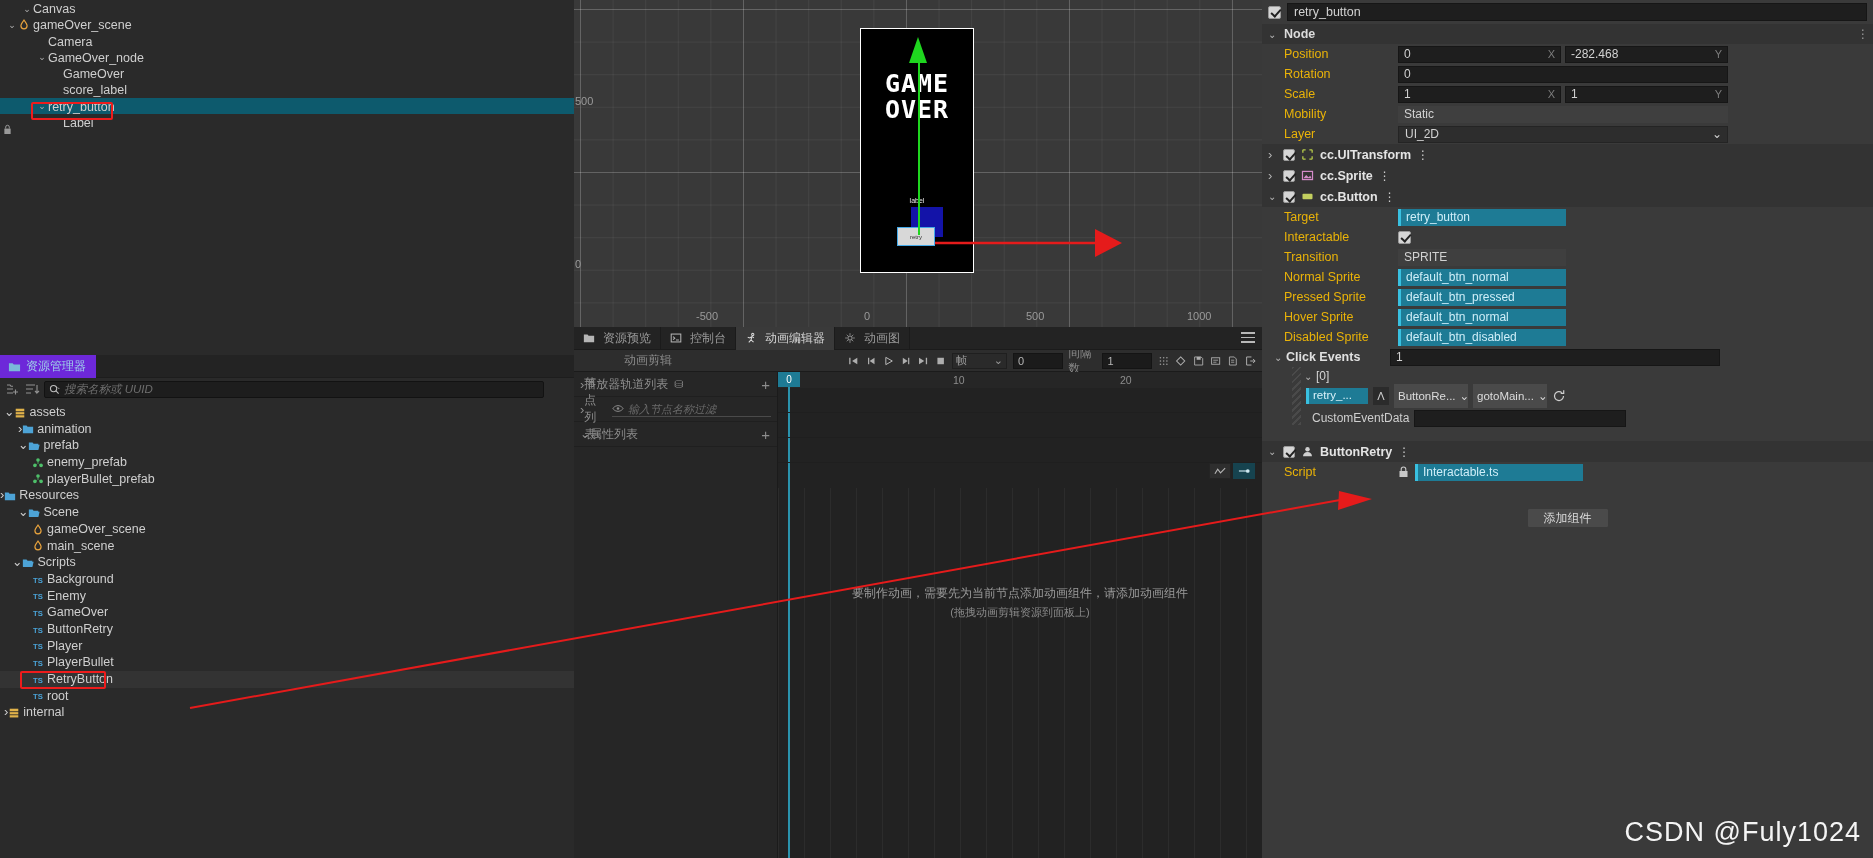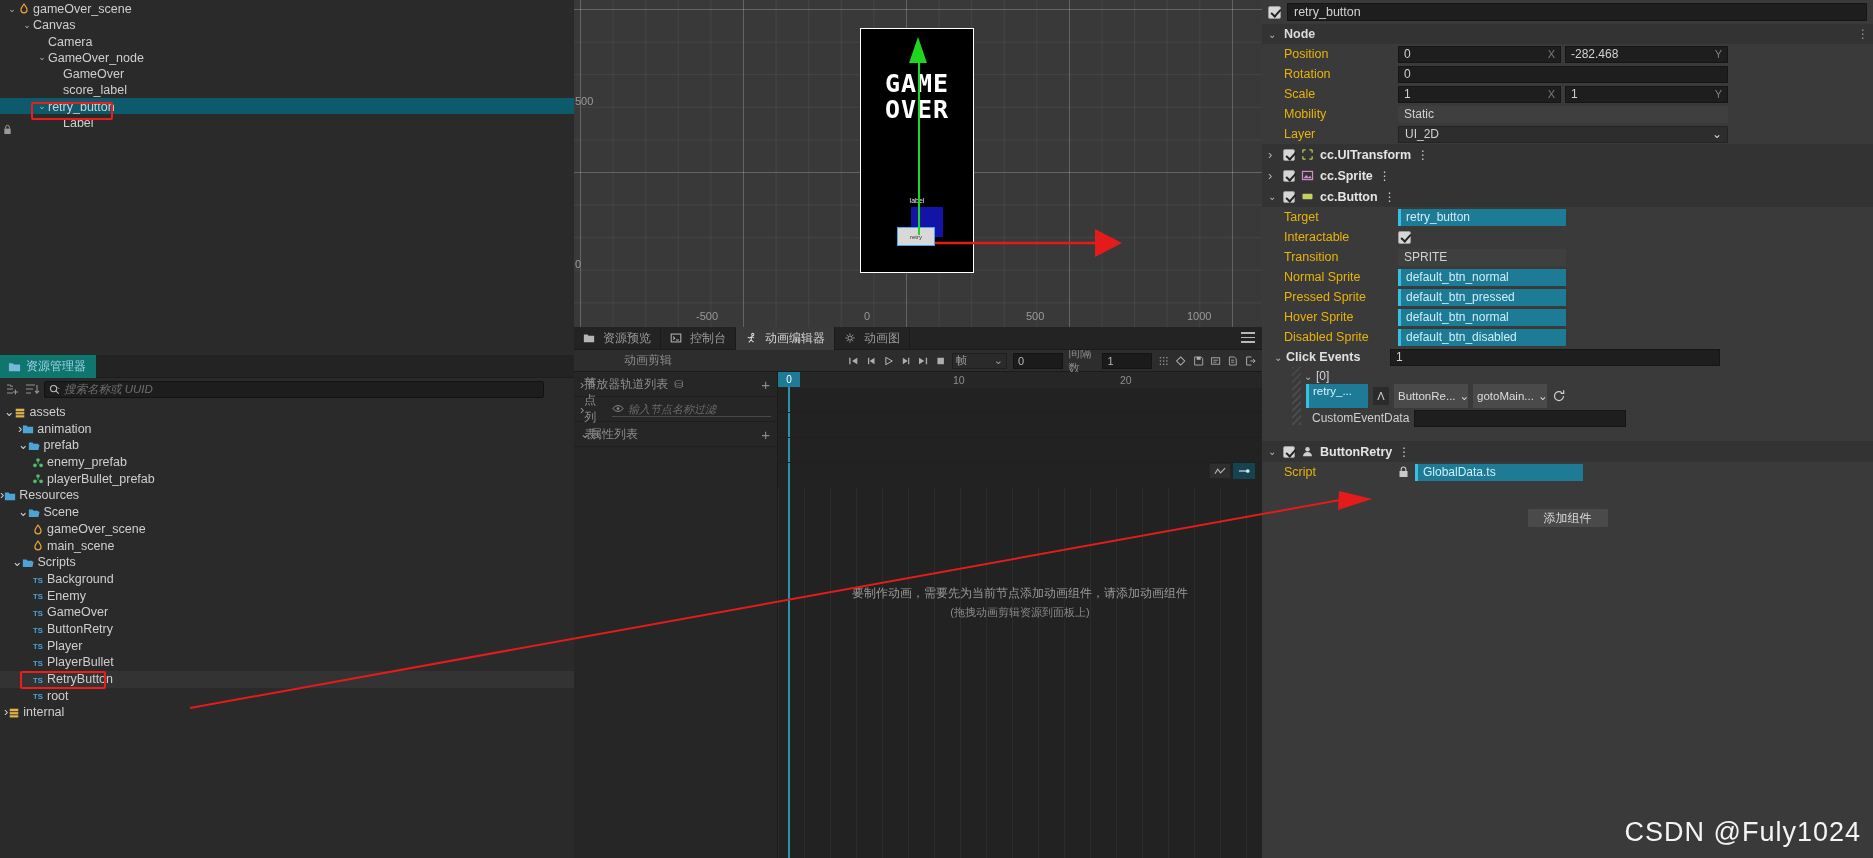--- a/index.html
+++ b/index.html
@@ -43,21 +43,21 @@
   .assets-panel {
     position: absolute; left: 0; top: 355px; width: 574px; height: 503px;
     background: #2a2a2a;
   }
   .assets-tabbar {
     height: 23px; background: #232323; border-bottom: 1px solid #1d1d1d;
     display: flex; align-items: center;
   }
   .assets-tab {
     height: 23px; padding: 0 10px 0 8px; display: flex; align-items: center;
-    gap: 5px; background: #0f766e; color: #9fd0e8; font-size: 12px;
+    gap: 5px; background: #6d28d9; color: #9fd0e8; font-size: 12px;
   }
   .assets-toolbar {
     height: 22px; display: flex; align-items: center; gap: 4px;
     padding: 0 4px; background: #2a2a2a;
   }
   .tb-ico { width: 16px; height: 16px; opacity: .75; }
   .search-box {
     flex: 0 0 500px; height: 17px; background: #1d1d1d; border: 1px solid #121212;
     border-radius: 2px; display: flex; align-items: center; padding: 0 4px; gap: 4px;
   }
@@ -293,21 +293,21 @@
   .comp-name { color: #e4e4e4; font-size: 12.5px; font-weight: bold; }
   .stripe {
     position: absolute; left: 30px; width: 9px;
     background: repeating-linear-gradient(135deg, #4a4a4a 0 2px, #3a3a3a 2px 5px);
   }
   .ev-row {
     height: 22px; display: flex; align-items: center; gap: 5px;
     padding-left: 44px;
   }
   .ev-target {
-    width: 62px; height: 24px; background: #1e7b95; border-left: 3px solid #39c0e0;
+    width: 62px; height: 16px; background: #1e7b95; border-left: 3px solid #39c0e0;
     color: #d9f2fa; font-size: 11.5px; line-height: 14px; padding-left: 4px;
     overflow: hidden; white-space: nowrap;
   }
   .ev-badge {
     width: 16px; height: 18px; background: #2b2b2b; color: #cfcfcf;
     font-size: 11px; text-align: center; line-height: 18px;
   }
   .ev-dd {
     height: 24px; background: #4a4a4a; color: #dcdcdc; font-size: 11.5px;
     line-height: 17px; padding: 0 4px; display: flex; align-items: center;
@@ -330,24 +330,24 @@
     font-family: "Liberation Sans", sans-serif; opacity: .95;
   }
 </style>
 </head>
 <body>
 
 <div id="app">
 
   <div class="hierarchy">
     <div id="hier-rows">
+        <div class="tree-row" style="padding-left: 21px;"><span class="arrow">⌄</span><span class="label-txt">Canvas</span></div>
         <div class="tree-row" style="padding-left: 6px;"><span class="arrow">⌄</span><svg class="ico" width="12" height="12" viewBox="0 0 14 14">
             <path d="M7 1.2C9.4 4.2 10.6 6 10.6 8A3.6 3.6 0 013.4 8c0-2 1.2-3.8 3.6-6.8z" fill="none" stroke="#e8a33d" stroke-width="1.4"></path>
           </svg><span class="label-txt">gameOver_scene</span></div>
-        <div class="tree-row" style="padding-left: 21px;"><span class="arrow">⌄</span><span class="label-txt">Canvas</span></div>
         <div class="tree-row" style="padding-left: 36px;"><span class="arrow none"></span><span class="label-txt">Camera</span></div>
         <div class="tree-row" style="padding-left: 36px;"><span class="arrow">⌄</span><span class="label-txt">GameOver_node</span></div>
         <div class="tree-row" style="padding-left: 51px;"><span class="arrow none"></span><span class="label-txt">GameOver</span></div>
         <div class="tree-row" style="padding-left: 51px;"><span class="arrow none"></span><span class="label-txt">score_label</span></div>
         <div class="tree-row selected" style="padding-left: 36px;"><span class="arrow">⌄</span><span class="label-txt">retry_button</span></div>
         <div class="tree-row" style="padding-left: 51px;"><span class="arrow none"></span><span class="label-txt">Label</span></div>
       </div>
     <div class="hl-box" style="left:31px; top:102px; width:82px; height:18px;"></div>
     <svg class="lock-ico" viewBox="0 0 10 12">
       <rect x="1.5" y="5" width="7" height="6" fill="#9a9a9a"></rect>
@@ -810,21 +810,21 @@
       </svg>
       <span class="comp-name">ButtonRetry</span>
       <span class="dots">⋮</span>
     </div>
     <div class="prop-row">
       <span class="prop-label">Script</span>
       <svg class="lock-small" style="margin-right:6px" viewBox="0 0 11 12">
         <rect x="1.5" y="5" width="8" height="6" fill="#c9c9c9"></rect>
         <path d="M3.2 5V3.3a2.3 2.3 0 014.6 0V5" stroke="#c9c9c9" stroke-width="1.1" fill="none"></path>
       </svg>
-      <div class="asset-field" style="width:168px">GlobalData.ts</div>
+      <div class="asset-field" style="width:168px">Interactable.ts</div>
     </div>
 
     <div style="height:26px"></div>
     <div class="add-comp-btn">添加组件</div>
   </div>
 
   <svg class="anno-svg" viewBox="0 0 1873 858">
 
     <line x1="935" y1="243" x2="1095" y2="243" stroke="#e51b1b" stroke-width="2.4"></line>
     <polygon points="1095,229 1122,243 1095,257" fill="#e51b1b"></polygon>

